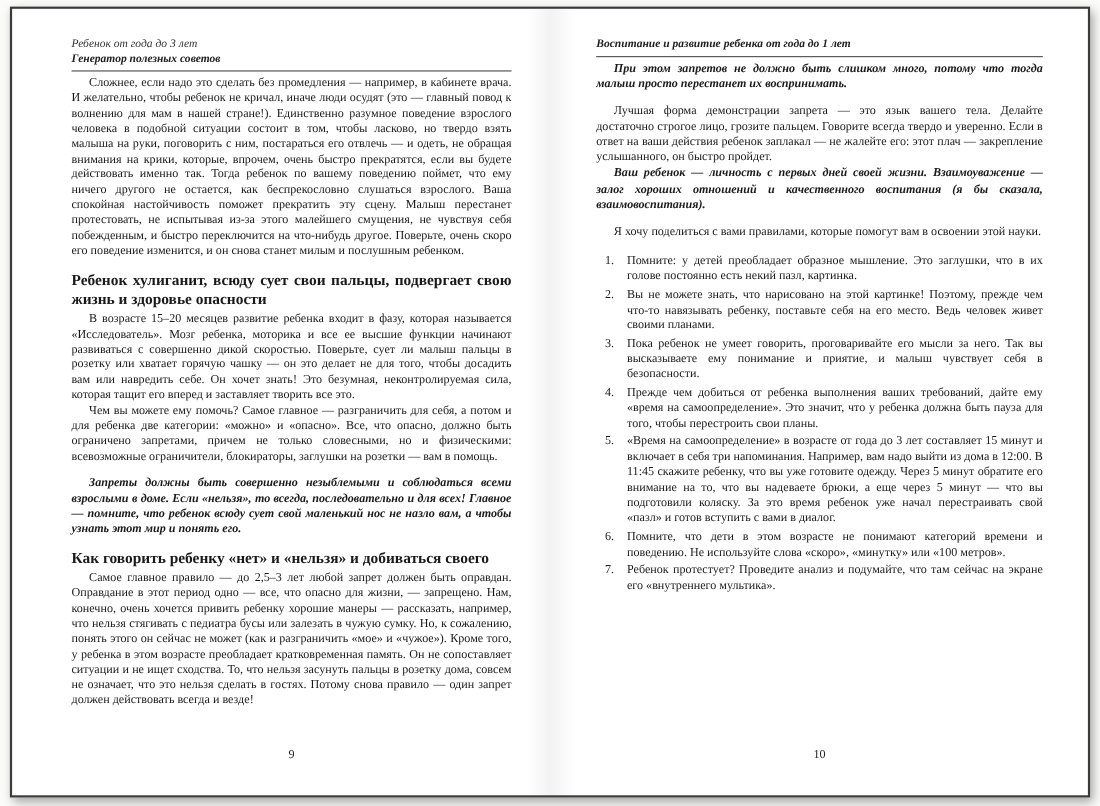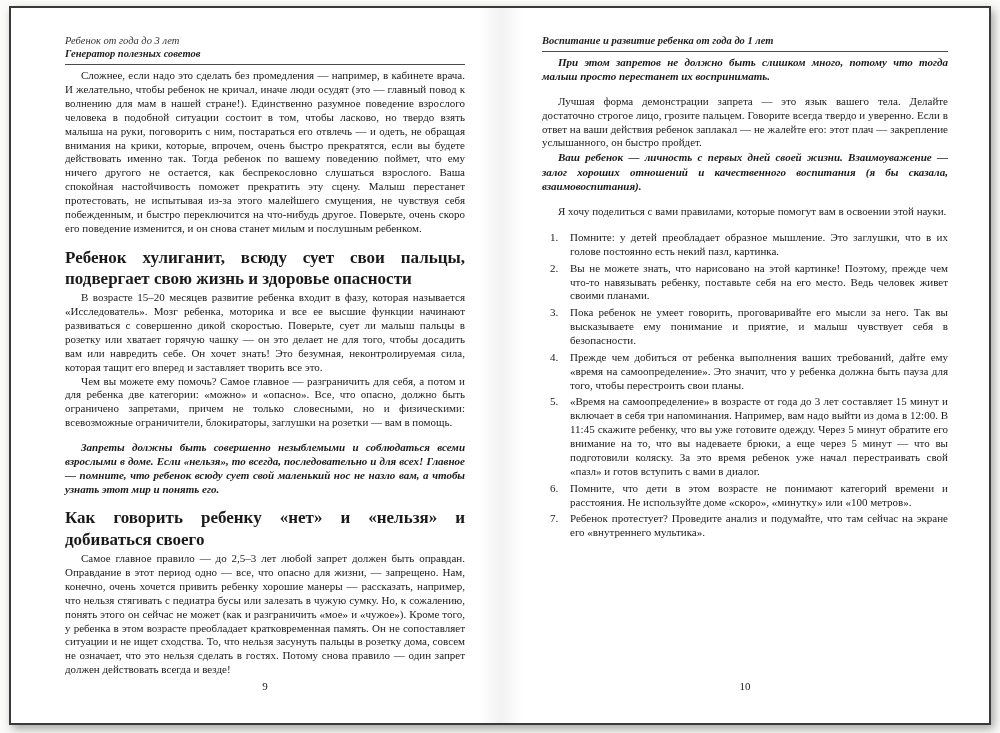--- a/index.html
+++ b/index.html
@@ -28,21 +28,21 @@
   .rh-line2 { font-style:italic; font-weight:bold; font-size:10.5px; color:#222; line-height:1.25; }
   .rh-rule  { border-bottom:1px solid #4a4a4a; margin-top:4px; }
 
   .body-col { margin-top:4px; }
 
   .para {
     font-size:11px; line-height:1.26; text-align:justify; margin:0;
   }
   .indent { text-indent:16px; }
   .subhead {
-    font-size:17px; line-height:1.26; text-align:justify;
+    font-size:14px; line-height:1.26; text-align:justify;
     font-weight:bold; margin:11px 0 2px 0;
   }
   .quote {
     font-size:11px; line-height:1.26; text-align:justify;
     font-weight:bold; font-style:italic; text-indent:16px;
     margin:11px 0 11px 0;
   }
   .section-title {
     text-align:center; font-weight:bold; font-size:15px; line-height:1.45;
     margin:26px 0 18px 0;
@@ -100,19 +100,19 @@
       <p class="quote" style="margin-top:0;">При этом запретов не должно быть слишком много, потому что тогда малыш просто перестанет их воспринимать.</p>
       <p class="para indent">Лучшая форма демонстрации запрета — это язык вашего тела. Делайте достаточно строгое лицо, грозите пальцем. Говорите всегда твердо и уверенно. Если в ответ на ваши действия ребенок заплакал — не жалейте его: этот плач — закрепление услышанного, он быстро пройдет.</p>
       <p class="lead">Ваш ребенок — личность с первых дней своей жизни. Взаимоуважение — залог хороших отношений и качественного воспитания (я бы сказала, взаимовоспитания).</p>
       <p class="para indent">Я хочу поделиться с вами правилами, которые помогут вам в освоении этой науки.</p>
       <ol class="num-list">
         <li>Помните: у детей преобладает образное мышление. Это заглушки, что в их голове постоянно есть некий пазл, картинка.</li>
         <li>Вы не можете знать, что нарисовано на этой картинке! Поэтому, прежде чем что-то навязывать ребенку, поставьте себя на его место. Ведь человек живет своими планами.</li>
         <li>Пока ребенок не умеет говорить, проговаривайте его мысли за него. Так вы высказываете ему понимание и приятие, и малыш чувствует себя в безопасности.</li>
         <li>Прежде чем добиться от ребенка выполнения ваших требований, дайте ему «время на самоопределение». Это значит, что у ребенка должна быть пауза для того, чтобы перестроить свои планы.</li>
         <li>«Время на самоопределение» в возрасте от года до 3 лет составляет 15 минут и включает в себя три напоминания. Например, вам надо выйти из дома в 12:00. В 11:45 скажите ребенку, что вы уже готовите одежду. Через 5 минут обратите его внимание на то, что вы надеваете брюки, а еще через 5 минут — что вы подготовили коляску. За это время ребенок уже начал перестраивать свой «пазл» и готов вступить с вами в диалог.</li>
-        <li>Помните, что дети в этом возрасте не понимают категорий времени и расстояния. Не используйте доме «скоро», «минутку» или «100 метров».</li>
+        <li>Помните, что дети в этом возрасте не понимают категорий времени и поведению. Не используйте слова «скоро», «минутку» или «100 метров».</li>
         <li>Ребенок протестует? Проведите анализ и подумайте, что там сейчас на экране его «внутреннего мультика».</li>
       </ol>
     </div>
     <div class="folio">10</div>
   </div>
 </div>
 
 </body></html>

